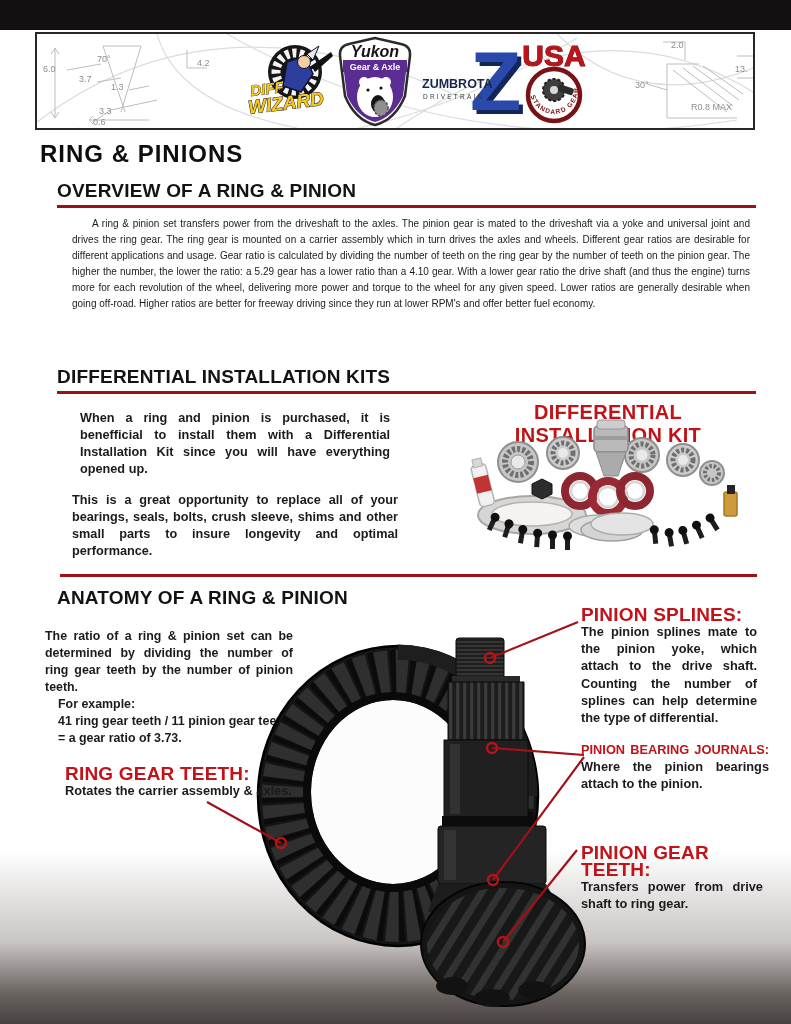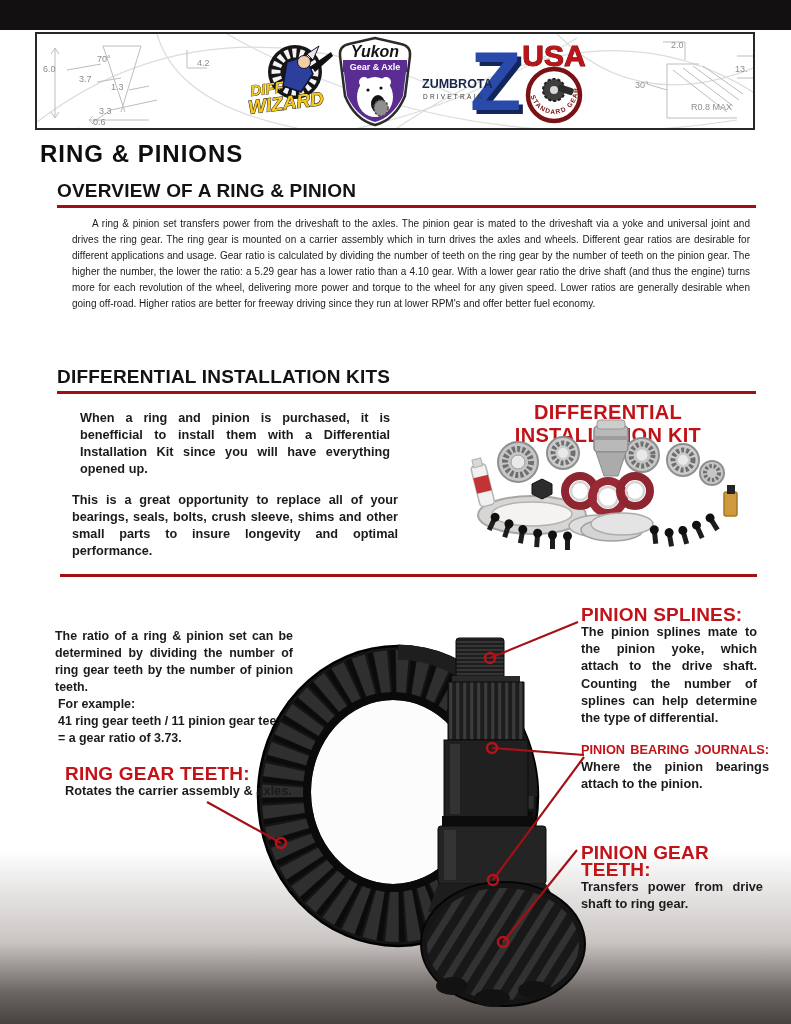--- a/index.html
+++ b/index.html
@@ -10,21 +10,21 @@
   }
   .abs{position:absolute;}
   .topband{left:0;top:0;width:791px;height:30px;background:#121010;}
   .hdr{left:35px;top:32px;width:720px;height:98px;background:#fff;border:2px solid #272727;box-sizing:border-box;}
   .hdr svg{display:block;}
   .page-title{left:40px;top:140px;font-size:24px;font-weight:bold;letter-spacing:1px;color:#0e0e0e;}
   .sec-h{font-size:19px;font-weight:bold;letter-spacing:.2px;color:#131313;}
   .rule{height:3px;background:#9e1016;}
   .body-reg{font-size:10px;line-height:16px;text-align:justify;color:#1b1b1b;}
   .indent{text-indent:20px;}
-  .body-bold{font-size:12.7px;line-height:17px;font-weight:bold;text-align:justify;color:#1b1b1b;margin-left:10px;}
+  .body-bold{font-size:12.7px;line-height:17px;font-weight:bold;text-align:justify;color:#1b1b1b;}
   .kit-label{font-size:20px;font-weight:bold;color:#c01318;text-align:center;letter-spacing:.3px;}
   .co-label{font-size:19px;font-weight:bold;color:#c21318;letter-spacing:.2px;line-height:17px;}
   .co-body{font-size:12.8px;font-weight:bold;line-height:17.2px;color:#1b1b1b;text-align:justify;}
   .co-inline-red{color:#c21318;}
   .anat-line{font-size:12.4px;font-weight:bold;line-height:17px;color:#1b1b1b;margin-left:13px;}
   .dimtxt{font-size:9px;fill:#8d8d8d;font-family:"Liberation Sans",sans-serif;}
   .sketch{stroke:#bdbdbd;stroke-width:1;fill:none;}
   .web{stroke:#dcdcdc;stroke-width:1.2;fill:none;}
 </style>
 </head>
@@ -257,20 +257,21 @@
 
       <g>
         <rect x="258" y="74" width="13" height="24" rx="2" fill="#cf9a3e" stroke="#a87722" stroke-width="1.5"></rect>
         <rect x="261" y="67" width="8" height="9" fill="#242424"></rect>
       </g>
     </svg>
   </div>
 
   <div class="abs rule" style="left:60px;top:574px;width:697px;"></div>
 
+  <div class="abs sec-h" style="left:57px;top:587px;">ANATOMY OF A RING &amp; PINION</div>
 
   <div class="abs" style="left:45px;top:628px;width:248px;">
     <div class="body-bold" style="font-size:12.4px;text-align:justify;">The ratio of a ring &amp; pinion set can be determined by dividing the number of ring gear teeth by the number of pinion teeth.</div>
     <div class="anat-line">For example:</div>
     <div class="anat-line">41 ring gear teeth / 11 pinion gear teeth</div>
     <div class="anat-line">= a gear ratio of 3.73.</div>
   </div>
 
   <svg class="abs" style="left:0;top:600px;pointer-events:none;" width="791" height="424" viewBox="0 0 791 424">
     <defs>

